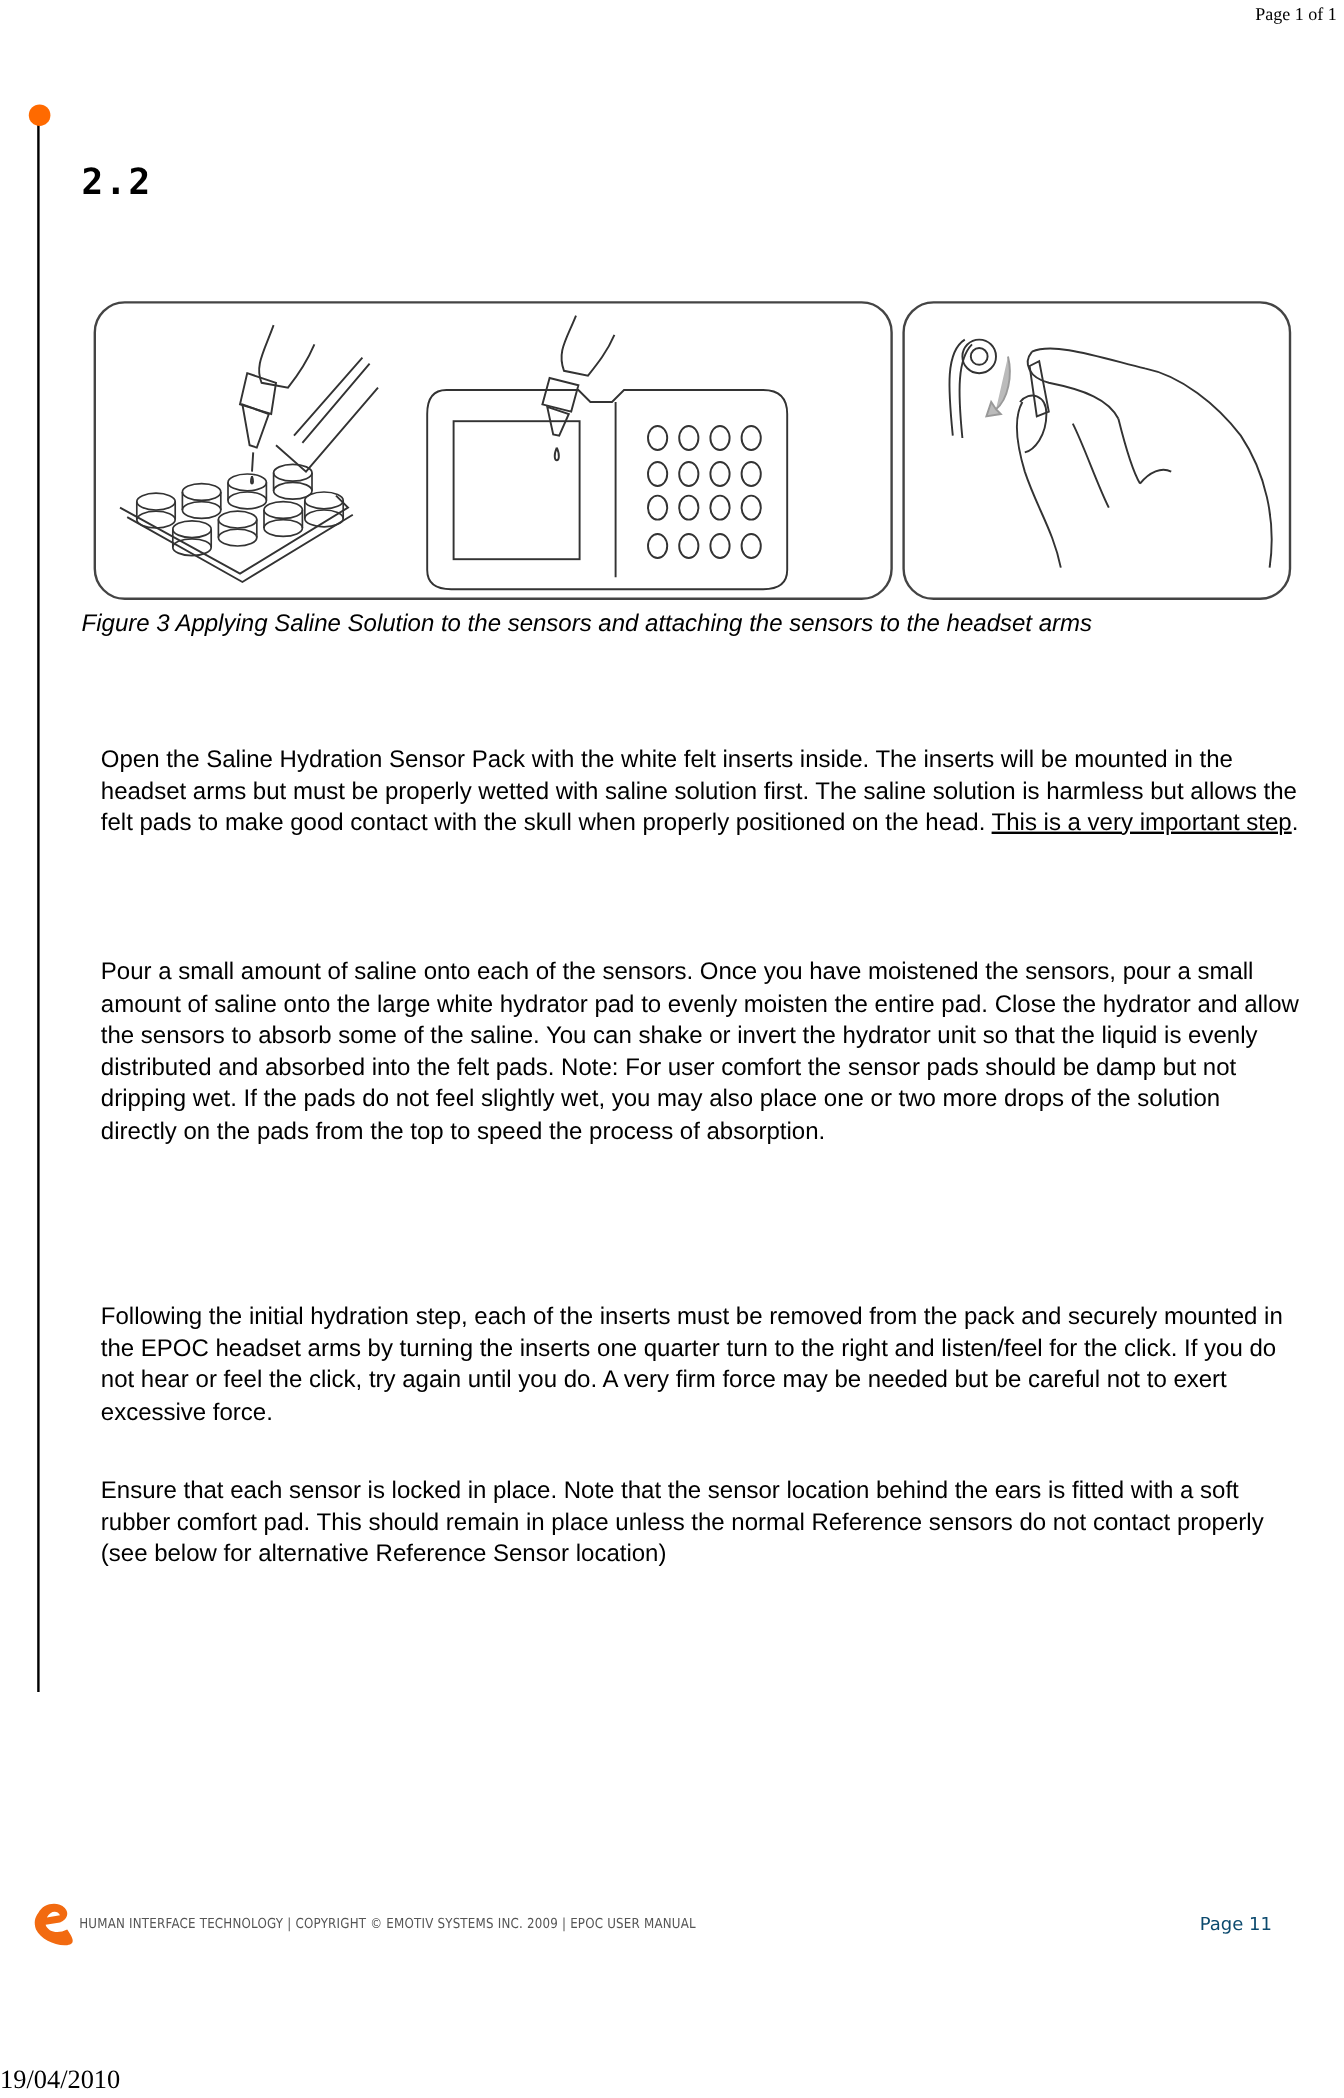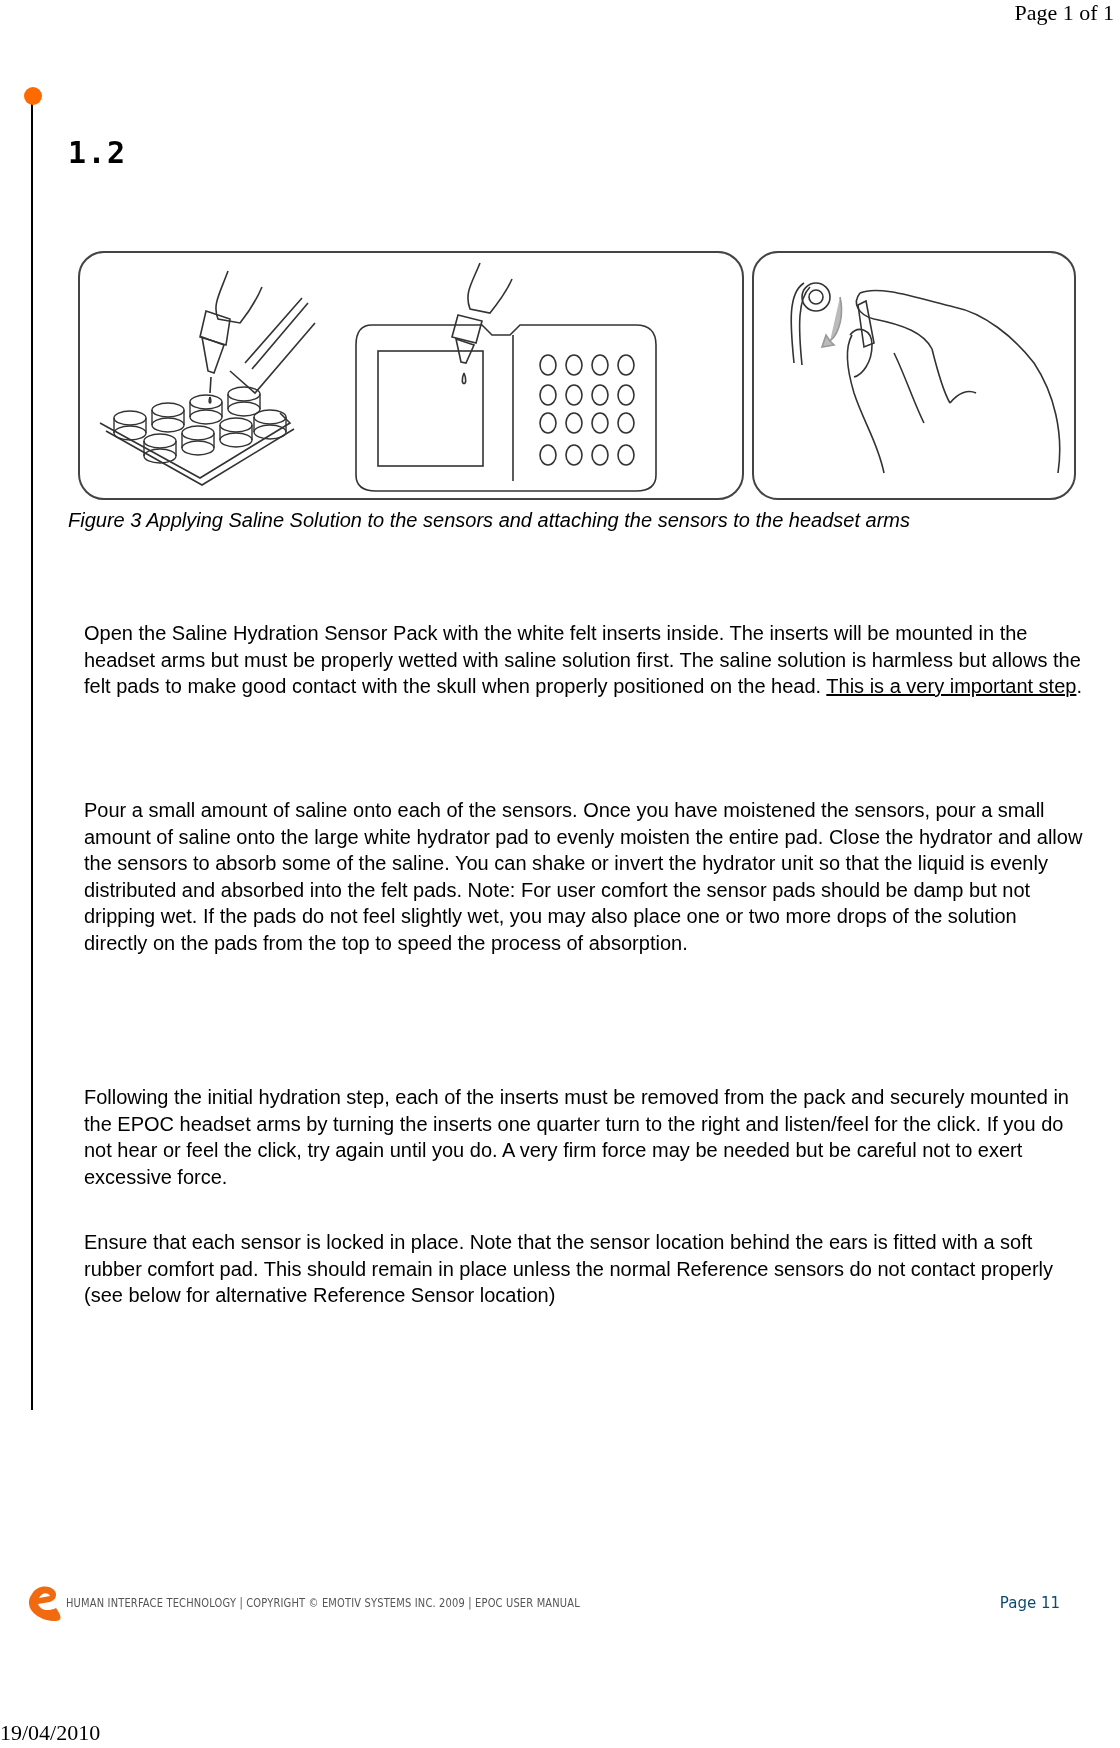--- a/index.html
+++ b/index.html
@@ -1,19 +1,19 @@
 <!DOCTYPE html>
 <html><head>
 <meta charset="utf-8">
 <style>
   html, body { margin: 0; padding: 0; background: #ffffff; }
   body { width: 1120px; height: 1748px; position: relative; overflow: hidden; color: #000; }
   .print-header {
     position: absolute; top: 0; right: 6px;
-    font-family: "Liberation Serif", serif; font-size: 22px; line-height: 26px;
+    font-family: "Liberation Serif", serif; font-size: 15px; line-height: 26px;
   }
   .print-footer {
     position: absolute; left: 0; right: 6px; top: 1720px;
     font-family: "Liberation Serif", serif; font-size: 22px; line-height: 26px;
     display: flex; justify-content: space-between; white-space: nowrap;
   }
   .margin-rule { position: absolute; left: 31px; top: 96px; width: 2px; height: 1314px; background: #000; }
   .margin-dot { position: absolute; left: 24px; top: 87px; width: 18px; height: 18px; border-radius: 50%; background: #ff6a00; }
 
   .section-title {
@@ -60,21 +60,21 @@
 </style>
 </head>
 <body>
 
 <div class="print-header">Page 1 of 1</div>
 
 <div class="margin-rule"></div>
 <div class="margin-dot"></div>
 
 <h2 class="section-title" style="margin:0;">
-  <span class="section-number">1.2</span>
+  <span class="section-number">2.2</span>
 </h2>
 
 <div class="figure">
   <div class="panel panel-1">
     <svg width="662" height="245" viewBox="0 0 662 245" fill="none" stroke="#333" stroke-width="1.6">
 
       <path d="M148 18 C140 40 132 52 138 66 L160 70 C168 60 176 48 182 34"></path>
       <path d="M126 58 L150 66 L146 92 L120 84 Z"></path>
       <path d="M122 84 L144 92 L134 120 L128 118 Z"></path>
       <path d="M131 124 L130 140"></path>

